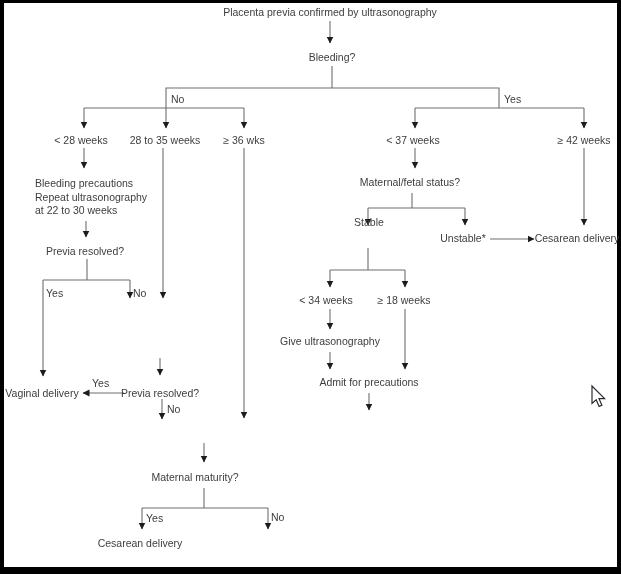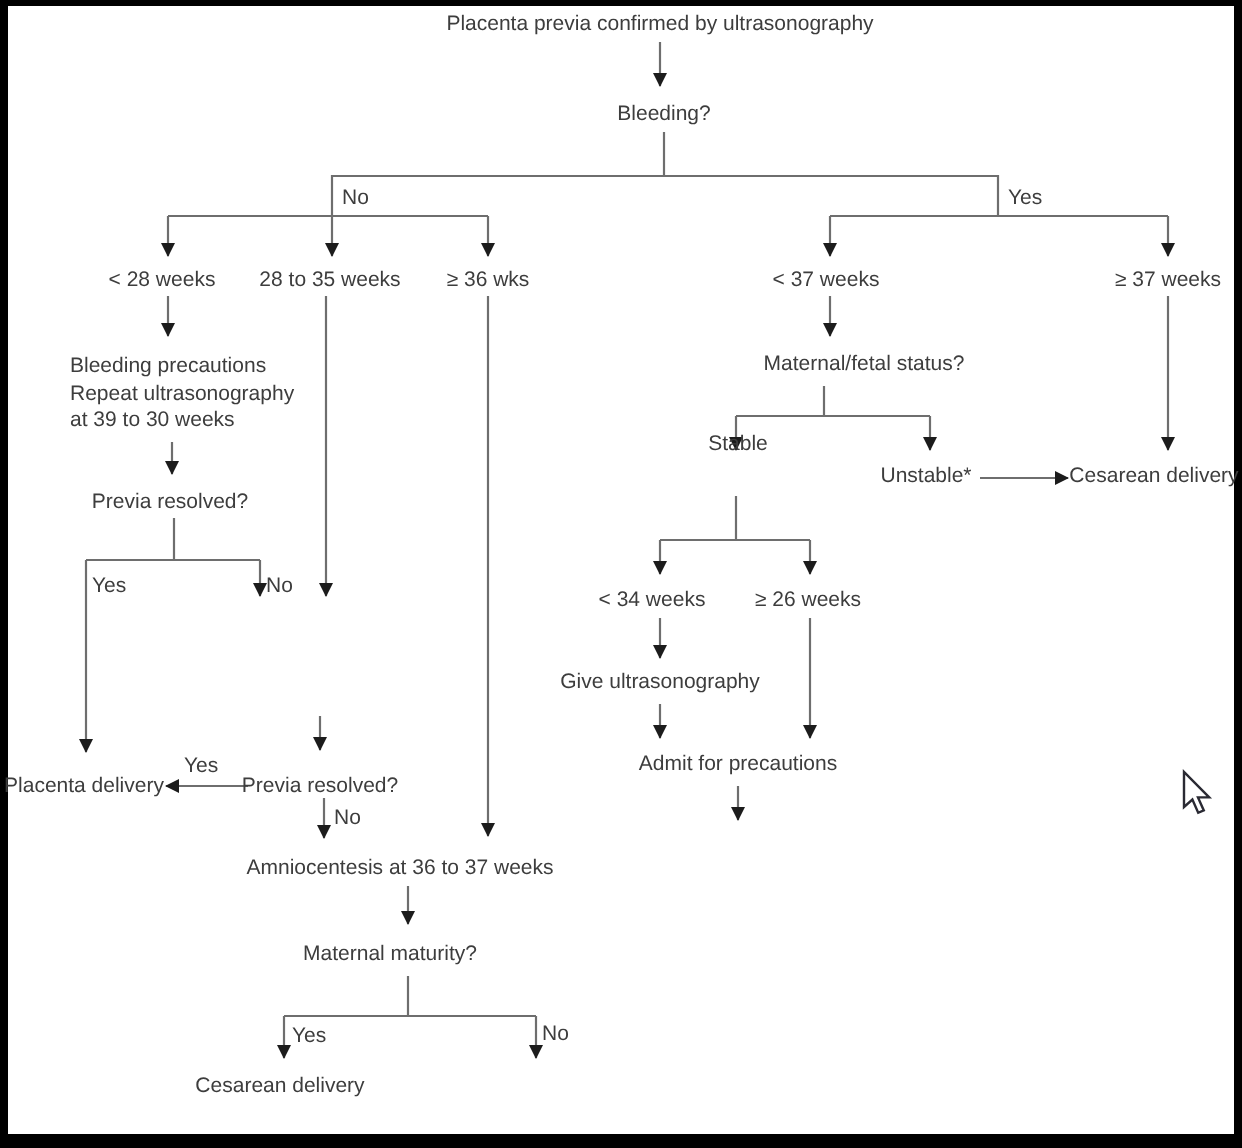--- a/index.html
+++ b/index.html
@@ -103,45 +103,44 @@
 
   <div class="node ctr" style="left:330px;top:6px">Placenta previa confirmed by ultrasonography</div>
   <div class="node ctr" style="left:332px;top:51px">Bleeding?</div>
   <div class="node" style="left:171px;top:93px">No</div>
   <div class="node" style="left:504px;top:93px">Yes</div>
 
   <div class="node ctr" style="left:81px;top:134px">&lt; 28 weeks</div>
   <div class="node ctr" style="left:165px;top:134px">28 to 35 weeks</div>
   <div class="node ctr" style="left:244px;top:134px">≥ 36 wks</div>
   <div class="node ctr" style="left:413px;top:134px">&lt; 37 weeks</div>
-  <div class="node ctr" style="left:584px;top:134px">≥ 37 weeks</div>
+  <div class="node ctr" style="left:584px;top:134px">≥ 42 weeks</div>
 
   <div class="node" style="left:35px;top:177px">Bleeding precautions
 Repeat ultrasonography
-at 39 to 30 weeks</div>
+at 22 to 30 weeks</div>
   <div class="node ctr" style="left:85px;top:245px">Previa resolved?</div>
   <div class="node" style="left:46px;top:287px">Yes</div>
   <div class="node" style="left:133px;top:287px">No</div>
 
-  <div class="node ctr" style="left:42px;top:387px">Placenta delivery</div>
+  <div class="node ctr" style="left:42px;top:387px">Vaginal delivery</div>
   <div class="node" style="left:92px;top:377px">Yes</div>
   <div class="node ctr" style="left:160px;top:387px">Previa resolved?</div>
   <div class="node" style="left:167px;top:403px">No</div>
 
-  <div class="node ctr" style="left:200px;top:428px">Amniocentesis at 36 to 37 weeks</div>
   <div class="node ctr" style="left:195px;top:471px">Maternal maturity?</div>
   <div class="node" style="left:146px;top:512px">Yes</div>
   <div class="node" style="left:271px;top:511px">No</div>
   <div class="node ctr" style="left:140px;top:537px">Cesarean delivery</div>
 
-  <div class="node ctr" style="left:432px;top:176px">Maternal/fetal status?</div>
+  <div class="node ctr" style="left:410px;top:176px">Maternal/fetal status?</div>
   <div class="node ctr" style="left:369px;top:216px">Stable</div>
   <div class="node ctr" style="left:463px;top:232px">Unstable*</div>
   <div class="node ctr" style="left:577px;top:232px">Cesarean delivery</div>
   <div class="node ctr" style="left:326px;top:294px">&lt; 34 weeks</div>
-  <div class="node ctr" style="left:404px;top:294px">≥ 26 weeks</div>
+  <div class="node ctr" style="left:404px;top:294px">≥ 18 weeks</div>
   <div class="node ctr" style="left:330px;top:335px">Give ultrasonography</div>
   <div class="node ctr" style="left:369px;top:376px">Admit for precautions</div>
 
   <svg class="cursor" viewBox="0 0 22 26">
     <path d="M5 2 L5 19.5 L9.2 15.8 L12.1 22.4 L14.9 21.2 L12 14.7 L17.6 14.7 Z" fill="#ffffff" stroke="#2a2a33" stroke-width="1.2" stroke-linejoin="miter"></path>
   </svg>
 </div>
 
 </body></html>

